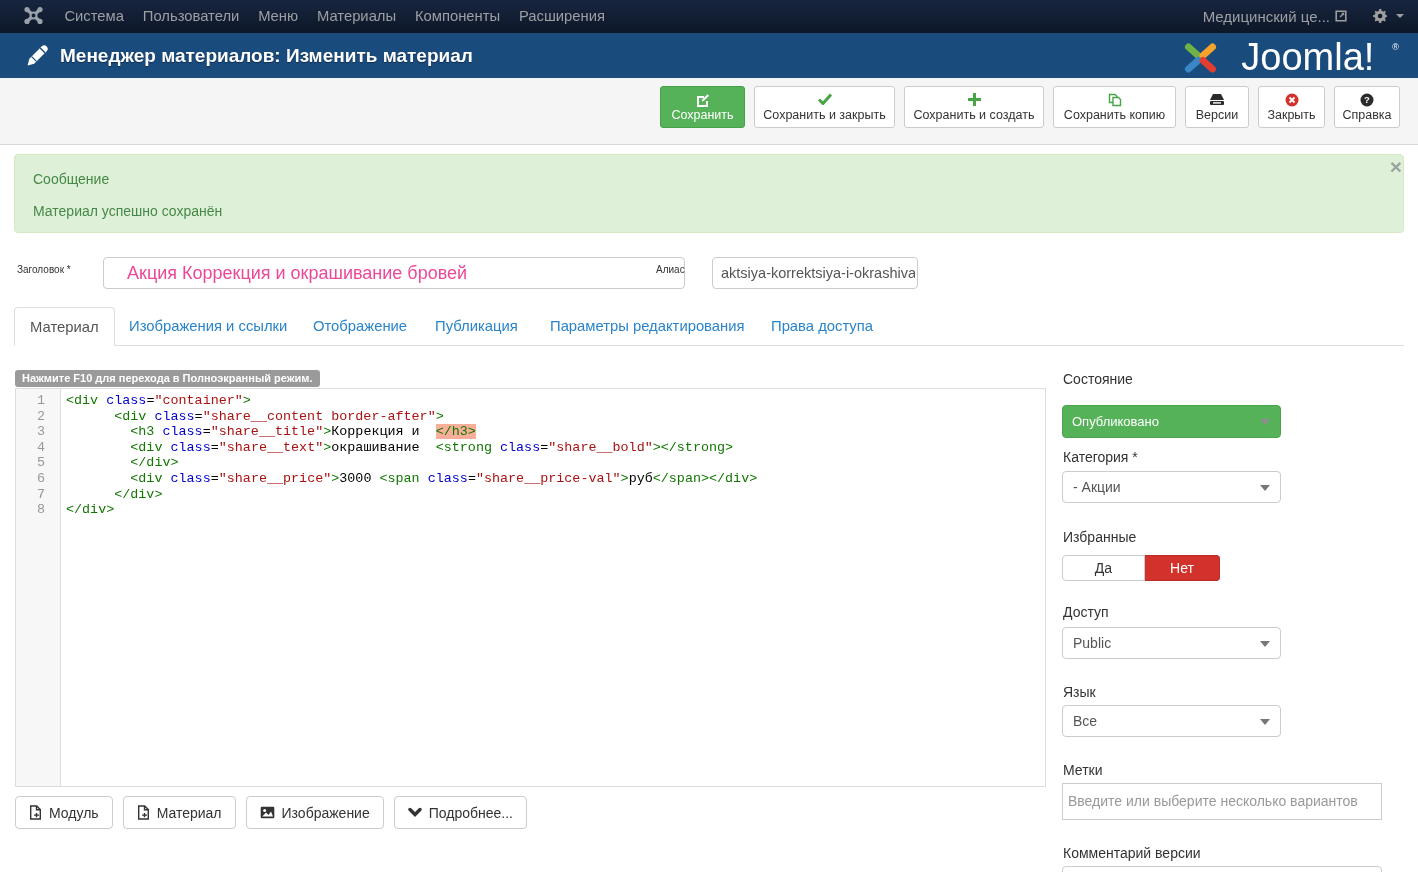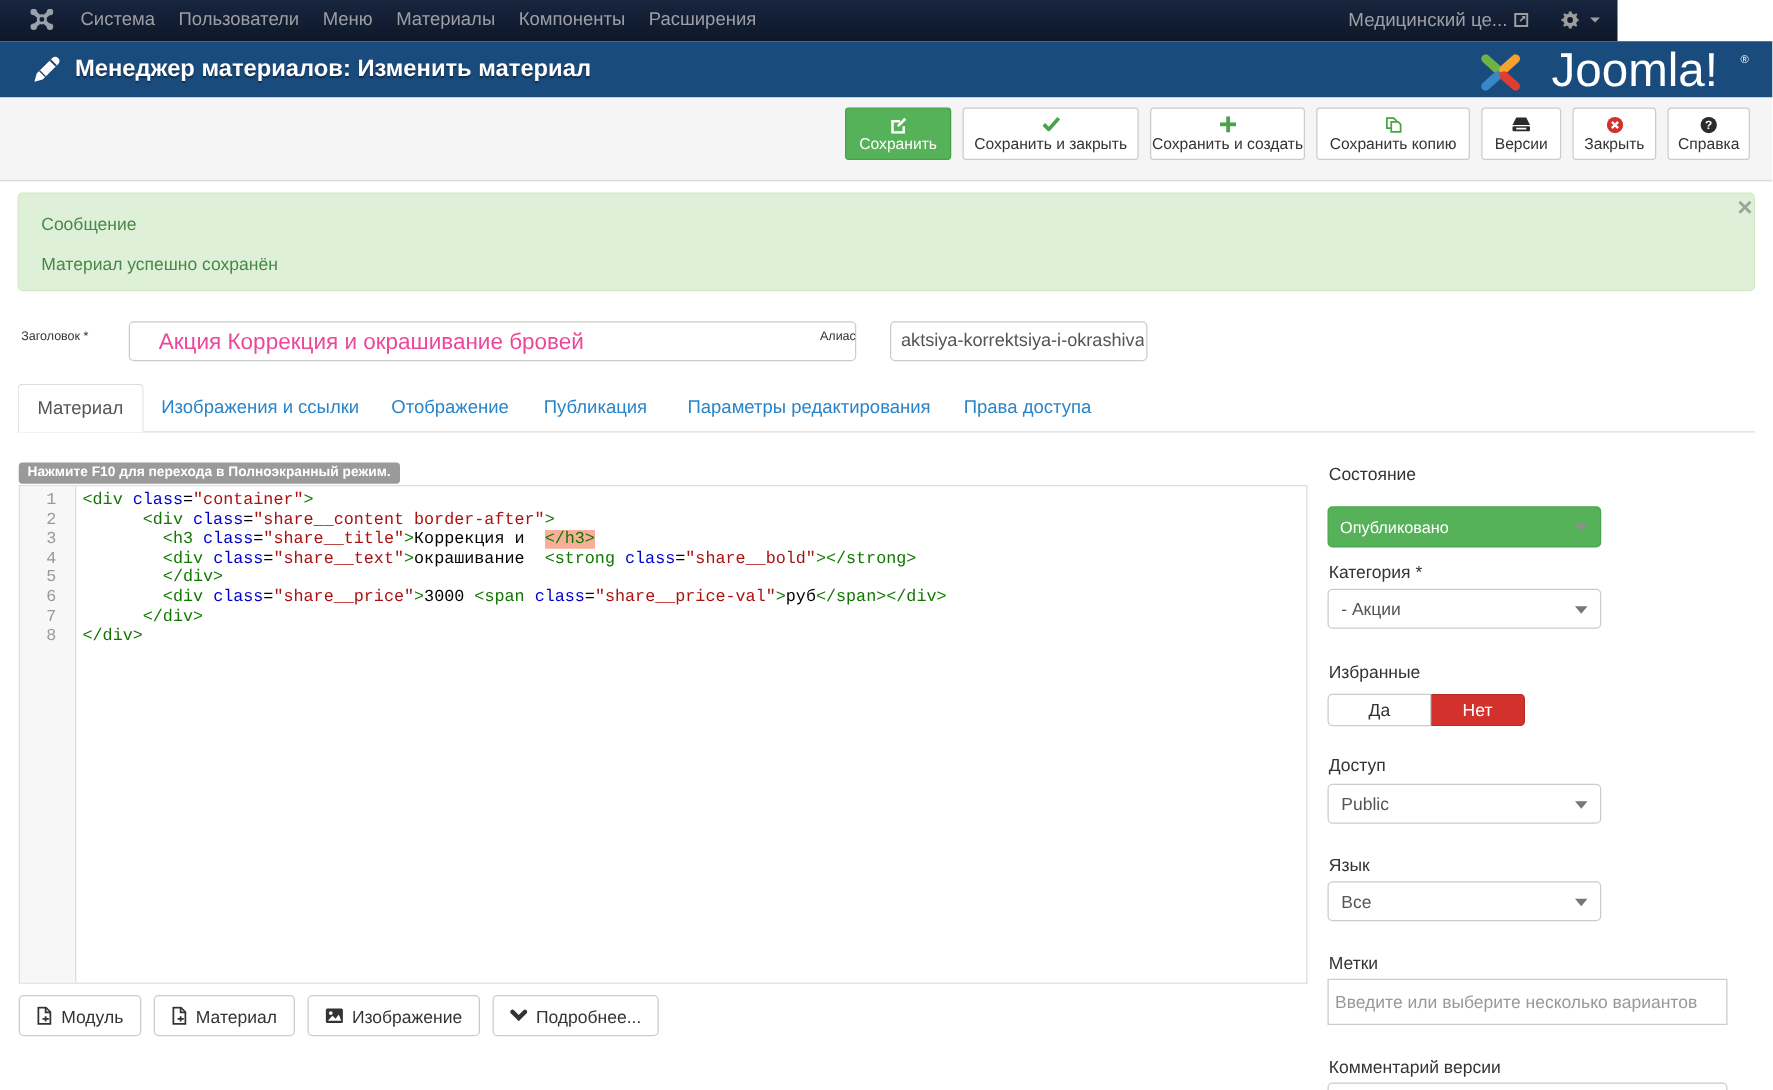--- a/index.html
+++ b/index.html
@@ -1,17 +1,17 @@
 <!DOCTYPE html>
 <html lang="ru"><head>
 <meta charset="utf-8">
 <style>
 * { margin:0; padding:0; box-sizing:border-box; }
 html,body { width:1418px; height:872px; background:#fff; font-family:"Liberation Sans", sans-serif; overflow:hidden; position:relative; }
-#topbar { position:absolute; left:0; top:0; width:1294px; height:33px; background:linear-gradient(to bottom,#17253e,#0d1728); }
+#topbar { position:absolute; left:0; top:0; width:1418px; height:33px; background:linear-gradient(to bottom,#17253e,#0d1728); }
 #topbar .jico { position:absolute; left:24px; top:7px; }
 #topbar nav { position:absolute; left:55px; top:0; height:32px; display:flex; align-items:center; }
 #topbar nav a { color:#9d9fa4; font-size:14.8px; text-decoration:none; padding:0 9.4px; }
 #topbar .tright { position:absolute; right:14px; top:0; height:32px; display:flex; align-items:center; color:#9d9fa4; font-size:15px; }
 .dcaret { width:0; height:0; border-left:4px solid transparent; border-right:4px solid transparent; border-top:4px solid #9d9fa4; }
 #header { position:absolute; left:0; top:33px; width:1418px; height:45px; background:#1a4b7d; }
 #header h1 { position:absolute; left:60px; top:0; height:45px; line-height:45px; color:#fff; font-size:19px; font-weight:bold; text-shadow:0 1px 1px rgba(0,0,0,0.4); }
 #jlogo { position:absolute; right:20px; top:3px; display:flex; align-items:center;gap:17px; }
 #jlogo .jtxt { color:#fff; font-size:38px; letter-spacing:0px; margin-left:4px; }
 #toolbar { position:absolute; left:0; top:78px; width:1418px; height:67px; background:#f5f5f5; border-bottom:1px solid #d8d8d8; }
@@ -110,21 +110,21 @@
 </div>
 <div id="toolbar">
   <div class="tbtns">
     <div class="tbtn green" style="width:85px;margin-left:0;"><span class="ic"><svg width="14" height="14" viewBox="0 0 14 14">
             <path d="M1,3 h7 v2 h-5 v7 h7 v-4 h2 v6 h-11 z" fill="#fff"></path>
             <path d="M6.2,6.5 L11.5,1.2 L13,2.7 L7.7,8 L5.8,8.4 Z" fill="#fff"></path>
           </svg></span>Сохранить</div>
     <div class="tbtn" style="width:141px;"><span class="ic"><svg width="14" height="12" viewBox="0 0 14 12">
             <path d="M1,6.5 L5,10.5 L13,1.5" stroke="#47a447" stroke-width="3" fill="none"></path>
           </svg></span>Сохранить и закрыть</div>
-    <div class="tbtn" style="width:124px;"><span class="ic"><svg width="13" height="13" viewBox="0 0 13 13">
+    <div class="tbtn" style="width:140px;"><span class="ic"><svg width="13" height="13" viewBox="0 0 13 13">
             <path d="M5,0 h3 v5 h5 v3 h-5 v5 h-3 v-5 h-5 v-3 h5 z" fill="#47a447"></path>
           </svg></span>Сохранить и создать</div>
     <div class="tbtn" style="width:123px;"><span class="ic"><svg width="14" height="14" viewBox="0 0 14 14">
             <path d="M1.5,1.5 h5.5 l2,2 v6 h-7.5 z" fill="#fff" stroke="#47a447" stroke-width="1.4"></path>
             <path d="M5,4.5 h5.5 l2,2 v6 h-7.5 z" fill="#fff" stroke="#47a447" stroke-width="1.4"></path>
           </svg></span>Сохранить копию</div>
     <div class="tbtn" style="width:64px;"><span class="ic"><svg width="16" height="13" viewBox="0 0 16 13">
             <path d="M4,1 h8 l3,6 h-14 z" fill="#2b2b2b"></path>
             <rect x="1" y="8" width="14" height="4" rx="1" fill="#2b2b2b"></rect>
             <rect x="4" y="9.2" width="8" height="1.4" fill="#fff"></rect>

